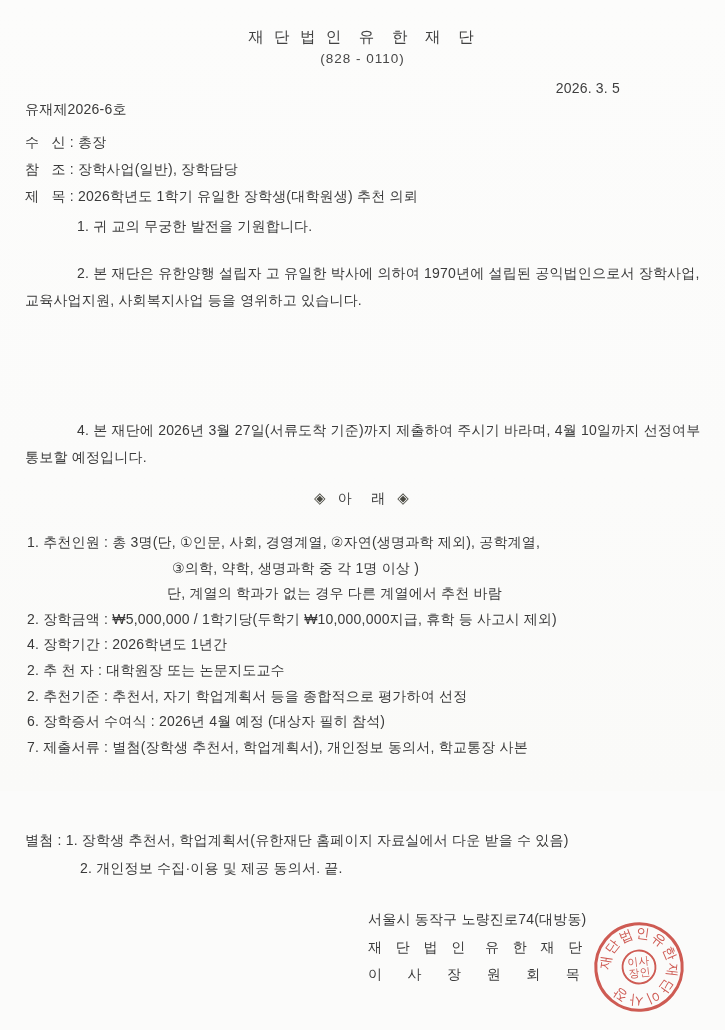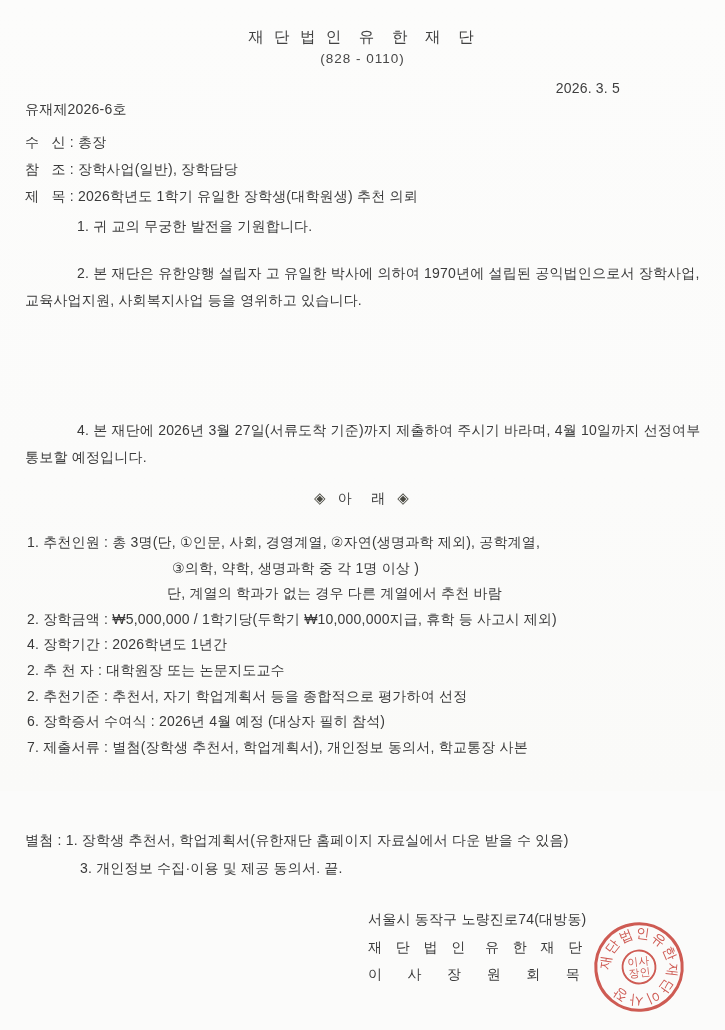--- a/index.html
+++ b/index.html
@@ -112,21 +112,21 @@
 
       <div class="item-line">2. 추천기준 : 추천서, 자기 학업계획서 등을 종합적으로 평가하여 선정</div>
 
       <div class="item-line">6. 장학증서 수여식 : 2026년 4월 예정 (대상자 필히 참석)</div>
 
       <div class="item-line">7. 제출서류 : 별첨(장학생 추천서, 학업계획서), 개인정보 동의서, 학교통장 사본</div>
     </div>
 
   <div class="attachment">
     <div class="attach-line1">별첨 : 1. 장학생 추천서, 학업계획서(유한재단 홈페이지 자료실에서 다운 받을 수 있음)</div>
-    <div class="attach-line2">3. 개인정보 수집·이용 및 제공 동의서.   끝.</div>
+    <div class="attach-line2">2. 개인정보 수집·이용 및 제공 동의서.   끝.</div>
   </div>
 
   <div class="footer-block">
     <div class="footer-address">서울시 동작구 노량진로74(대방동)</div>
     <div class="footer-org">재  단  법  인   유  한  재  단</div>
     <div class="footer-signer">이    사    장    원    회    목</div>
   </div>
 
   <svg class="seal" viewBox="0 0 100 100" xmlns="http://www.w3.org/2000/svg">
     <g id="seal-group" fill="none">

